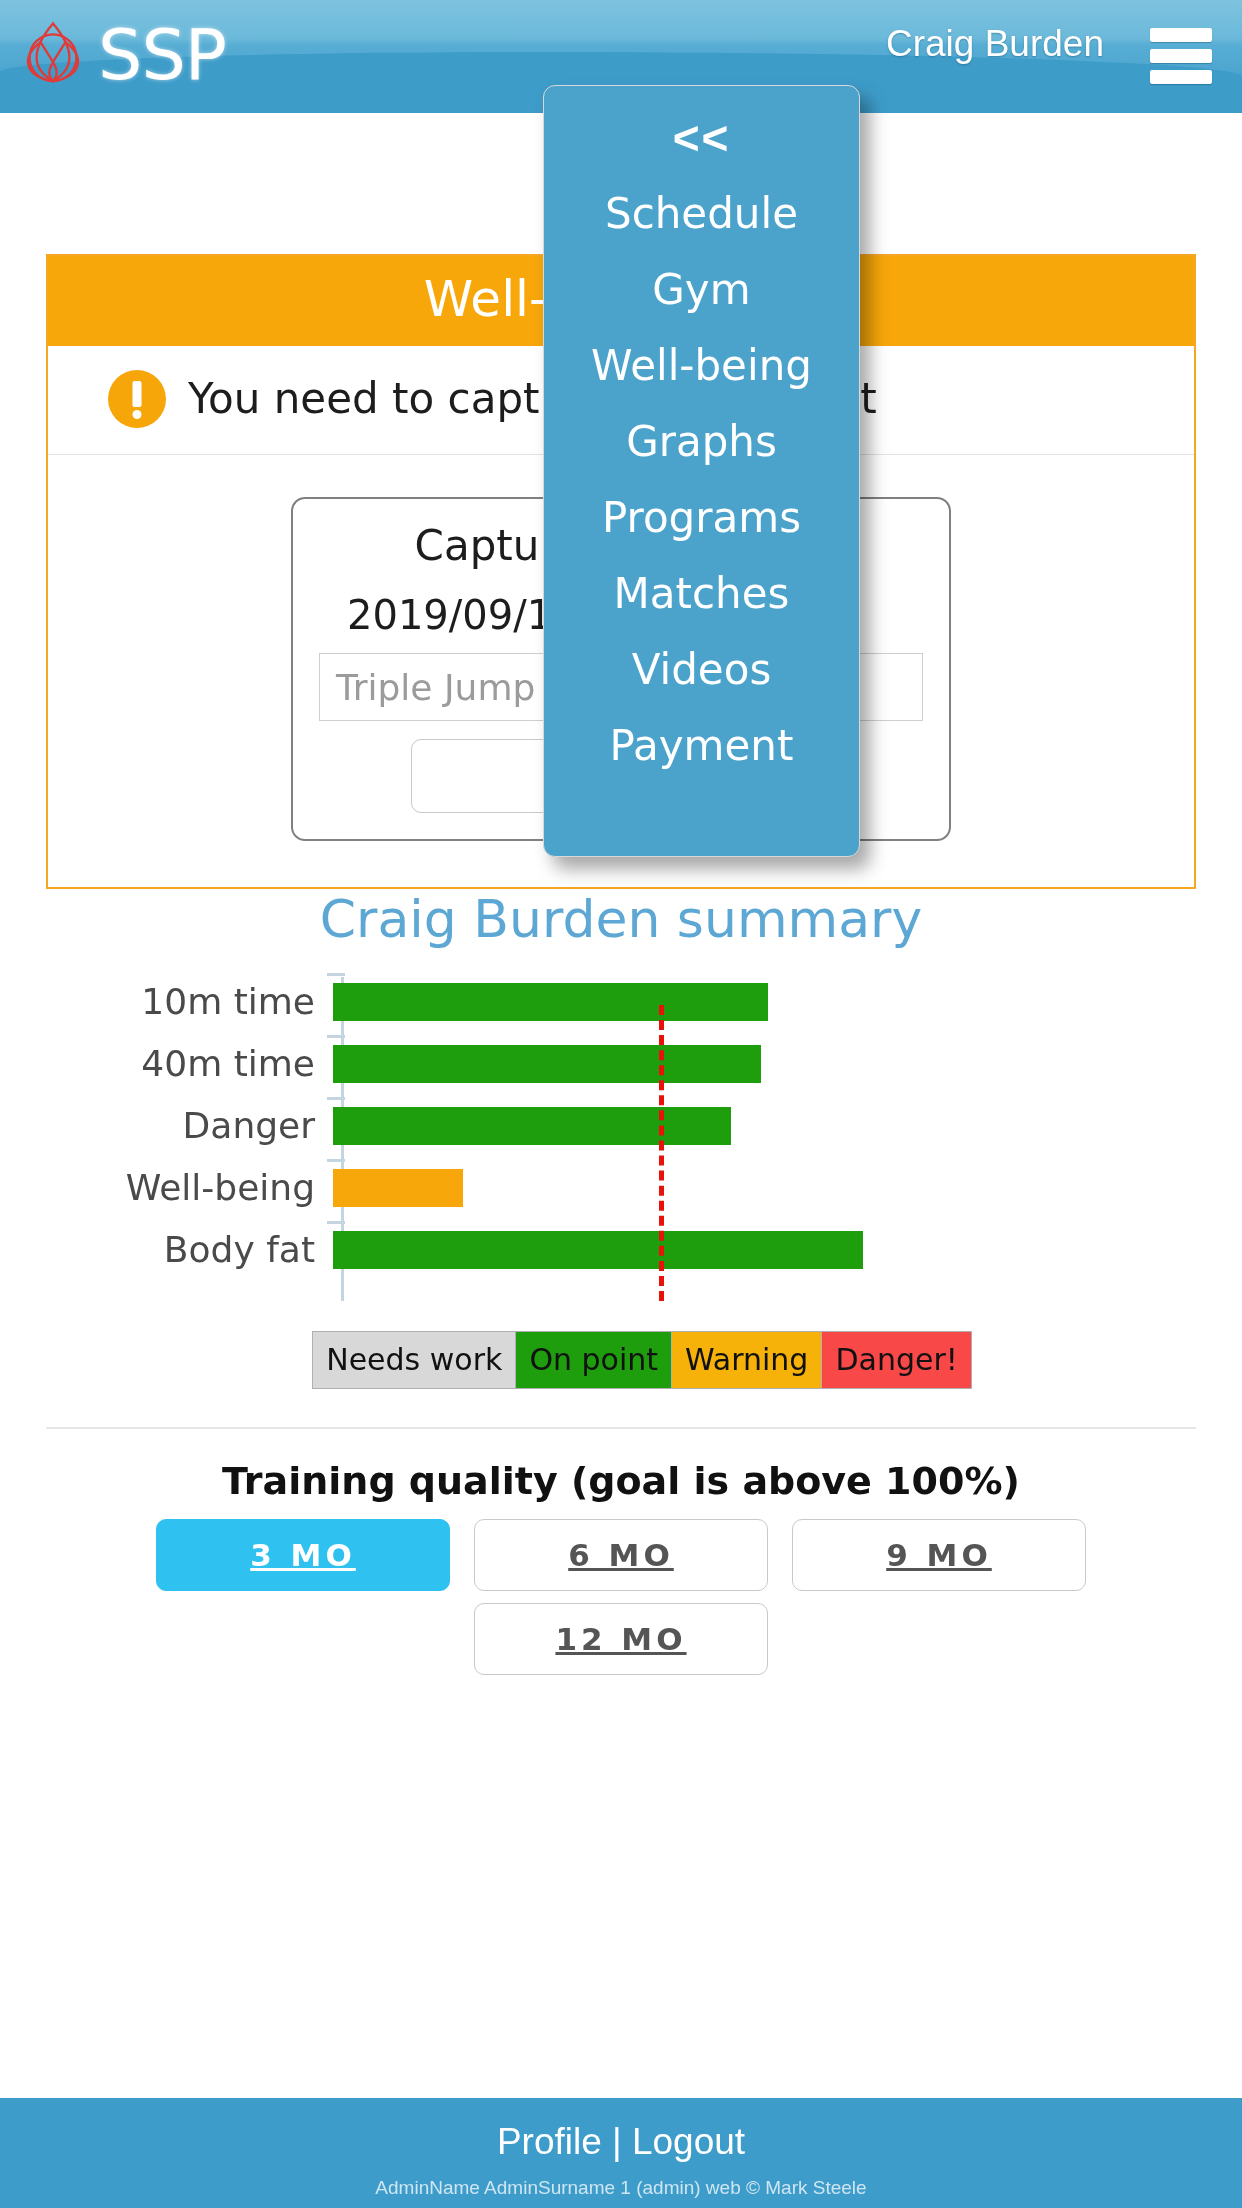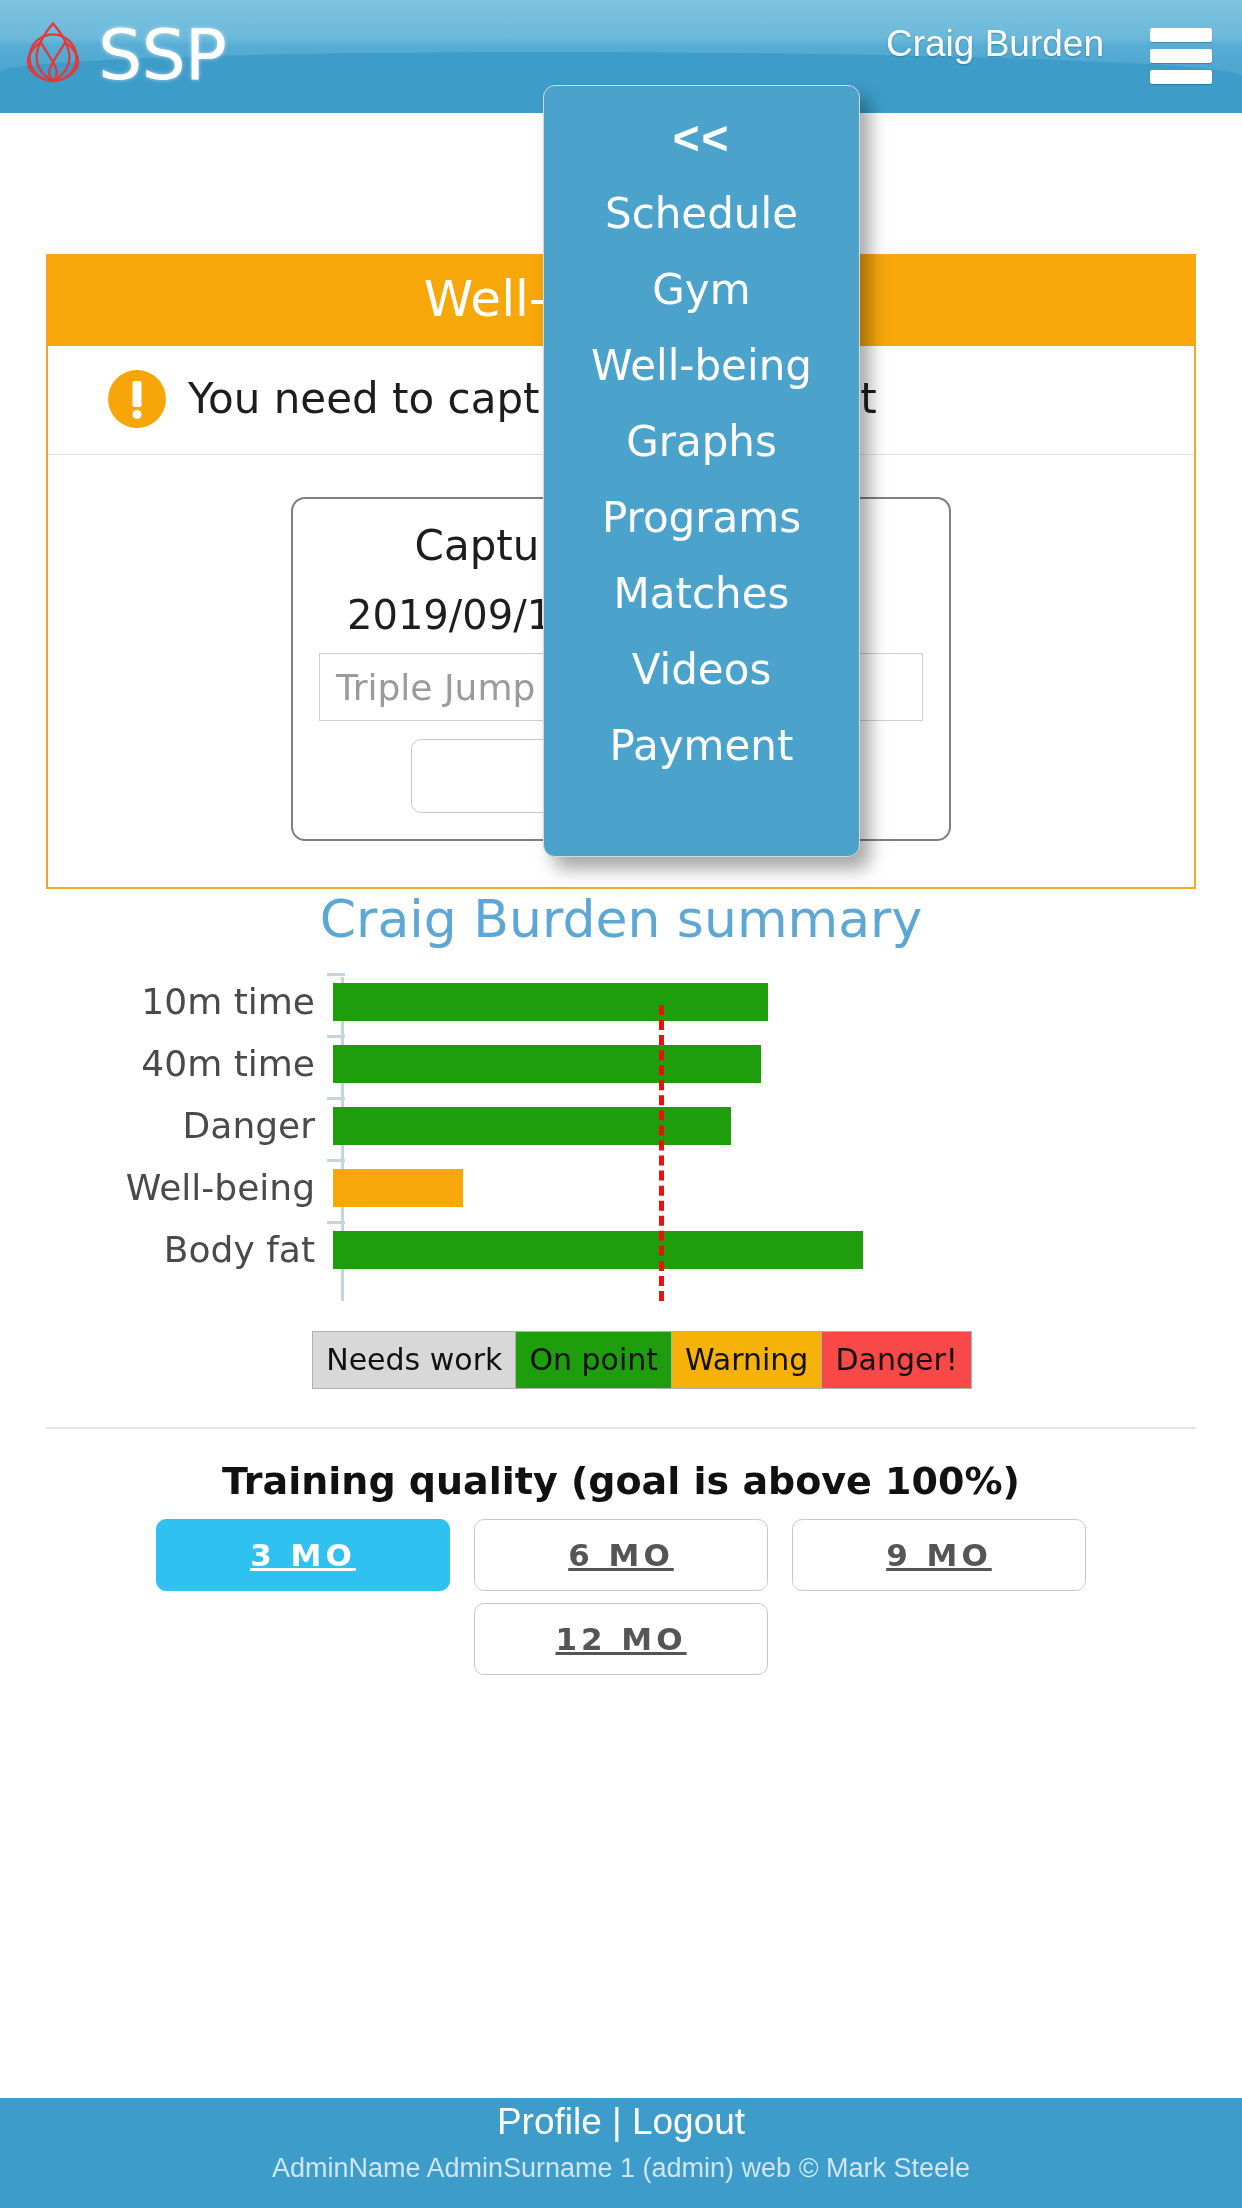--- a/index.html
+++ b/index.html
@@ -186,26 +186,26 @@
     font-family:"DejaVu Sans", sans-serif; cursor:pointer;text-decoration:underline;
   }
   .tq-btn.active {
     background:#2fc1ef; border-color:#2fc1ef; color:#ffffff;
   }
 
   
   .footer {
     position:absolute; left:0; right:0; bottom:0; height:110px;
     background:#3d9cc9; color:#ffffff; text-align:center;
-    padding-top:2px;
+    padding-top:22px;
     font-family:"Liberation Sans", sans-serif;
   }
   .footer-links { font-size:37px; line-height:44px; }
   .footer-sub {
-    margin-top:8px; font-size:27px; line-height:32px; color:#cfe6f2;
+    margin-top:8px; font-size:19px; line-height:32px; color:#cfe6f2;
   }
 
   
   .menu-panel {
     position:absolute; left:543px; top:85px; width:317px; height:772px;
     background:#4ba3cc; border-radius:12px;
     border:1px solid #d8d8d8;
     box-shadow: 10px 12px 18px rgba(0,0,0,.35);
     z-index: 50;
     padding-top: 12px;

